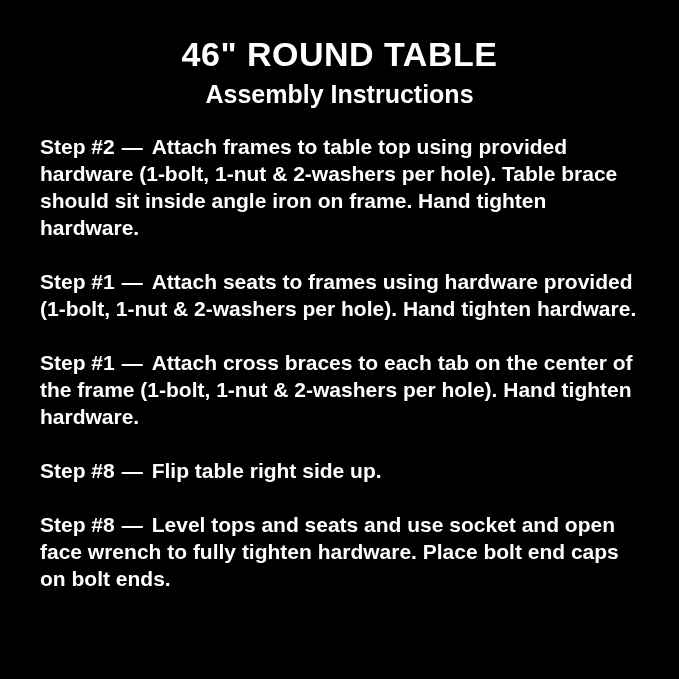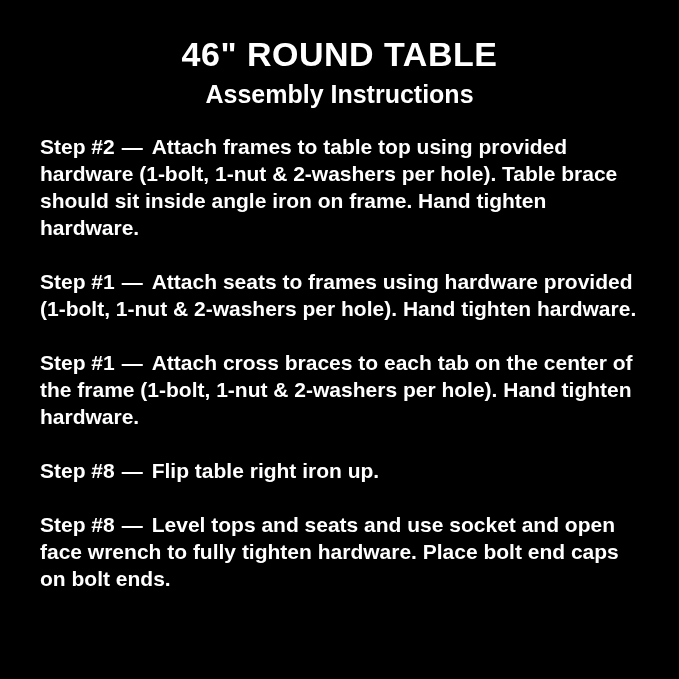--- a/index.html
+++ b/index.html
@@ -57,17 +57,17 @@
   </div>
 
   <div class="steps">
 
     <p class="step"><span>Step #2</span><span class="step-sep">—</span><span>Attach frames to table top using provided hardware (1-bolt, 1-nut &amp; 2-washers per hole). Table brace should sit inside angle iron on frame. Hand tighten hardware.</span></p>
 
     <p class="step"><span>Step #1</span><span class="step-sep">—</span><span>Attach seats to frames using hardware provided (1-bolt, 1-nut &amp; 2-washers per hole). Hand tighten hardware.</span></p>
 
     <p class="step"><span>Step #1</span><span class="step-sep">—</span><span>Attach cross braces to each tab on the center of the frame (1-bolt, 1-nut &amp; 2-washers per hole). Hand tighten hardware.</span></p>
 
-    <p class="step"><span>Step #8</span><span class="step-sep">—</span><span>Flip table right iron up.</span></p>
+    <p class="step"><span>Step #8</span><span class="step-sep">—</span><span>Flip table right side up.</span></p>
 
     <p class="step"><span>Step #8</span><span class="step-sep">—</span><span>Level tops and seats and use socket and open face wrench to fully tighten hardware. Place bolt end caps on bolt ends.</span></p>
   </div>
 </div>
 
 </body></html>

